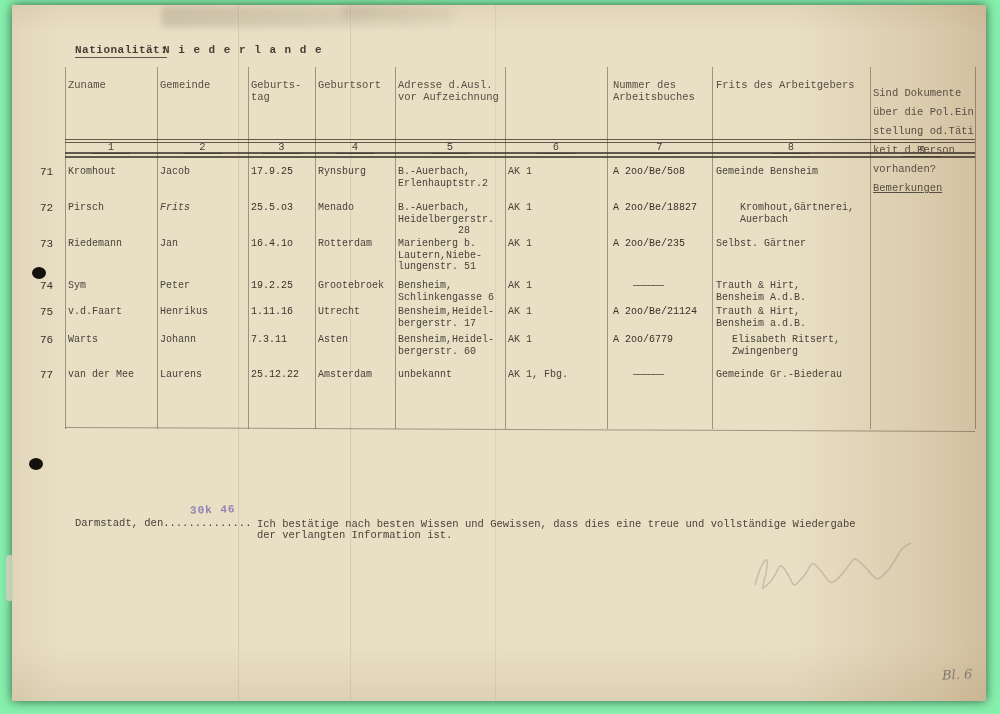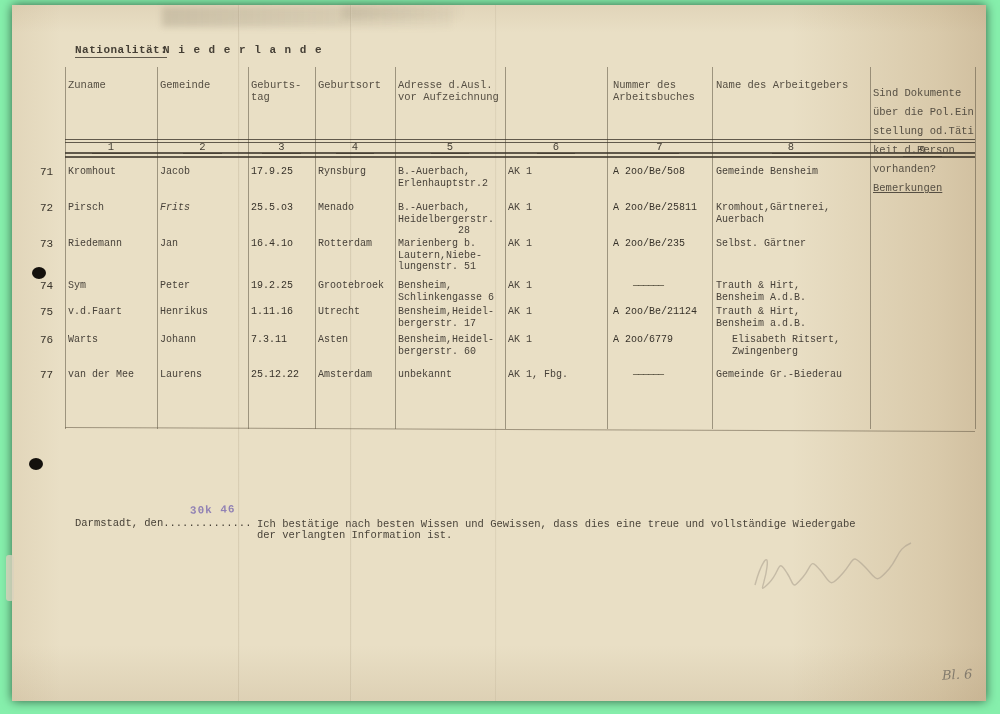--- a/index.html
+++ b/index.html
@@ -87,21 +87,21 @@
         <div class="col-num" style="left: 236px; width: 67px; top: 136px;"><span>3</span></div>
         <div class="hdr" style="left: 306px; top: 75px;"><div>Geburtsort</div></div>
         <div class="col-num" style="left: 303px; width: 80px; top: 136px;"><span>4</span></div>
         <div class="hdr" style="left: 386px; top: 75px;"><div>Adresse d.Ausl.
 vor Aufzeichnung</div></div>
         <div class="col-num" style="left: 383px; width: 110px; top: 136px;"><span>5</span></div>
         <div class="col-num" style="left: 493px; width: 102px; top: 136px;"><span>6</span></div>
         <div class="hdr" style="left: 601px; top: 75px;"><div>Nummer des
 Arbeitsbuches</div></div>
         <div class="col-num" style="left: 595px; width: 105px; top: 136px;"><span>7</span></div>
-        <div class="hdr" style="left: 704px; top: 75px;"><div>Name des Arbeitgebers</div></div>
+        <div class="hdr" style="left: 704px; top: 75px;"><div>Frits des Arbeitgebers</div></div>
         <div class="col-num" style="left: 700px; width: 158px; top: 136px;"><span>8</span></div>
         <div class="hdr hdr9" style="left: 861px; top: 79px;"><div>Sind Dokumente
 über die Pol.Ein
 stellung od.Täti
 keit d.Person
 vorhanden?</div><div class="hdr-underline">Bemerkungen</div></div>
         <div class="col-num" style="left: 858px; width: 105px; top: 139px;"><span>9</span></div>
         <div class="row-nr" style="left: 28px; top: 161px;">71</div>
         <div class="cell" style="left: 56px; top: 161px;">Kromhout</div>
         <div class="cell" style="left: 148px; top: 161px;">Jacob</div>
@@ -114,22 +114,22 @@
         <div class="cell" style="left: 704px; top: 161px;">Gemeinde Bensheim</div>
         <div class="row-nr" style="left: 28px; top: 197px;">72</div>
         <div class="cell" style="left: 56px; top: 197px;">Pirsch</div>
         <div class="cell" style="left: 148px; top: 197px; font-style: italic;">Frits</div>
         <div class="cell dark" style="left: 239px; top: 197px;">25.5.o3</div>
         <div class="cell" style="left: 306px; top: 197px;">Menado</div>
         <div class="cell" style="left: 386px; top: 197px;">B.-Auerbach,
 Heidelbergerstr.
           28</div>
         <div class="cell" style="left: 496px; top: 197px;">AK 1</div>
-        <div class="cell dark" style="left: 601px; top: 197px;">A 2oo/Be/25811</div>
-        <div class="cell" style="left: 704px; top: 197px;">Kromhout,Gärtnerei,
+        <div class="cell dark" style="left: 601px; top: 197px;">A 2oo/Be/18827</div>
+        <div class="cell" style="left: 728px; top: 197px;">Kromhout,Gärtnerei,
 Auerbach</div>
         <div class="row-nr" style="left: 28px; top: 233px;">73</div>
         <div class="cell" style="left: 56px; top: 233px;">Riedemann</div>
         <div class="cell" style="left: 148px; top: 233px;">Jan</div>
         <div class="cell dark" style="left: 239px; top: 233px;">16.4.1o</div>
         <div class="cell" style="left: 306px; top: 233px;">Rotterdam</div>
         <div class="cell" style="left: 386px; top: 233px;">Marienberg b.
 Lautern,Niebe-
 lungenstr. 51</div>
         <div class="cell" style="left: 496px; top: 233px;">AK 1</div>

